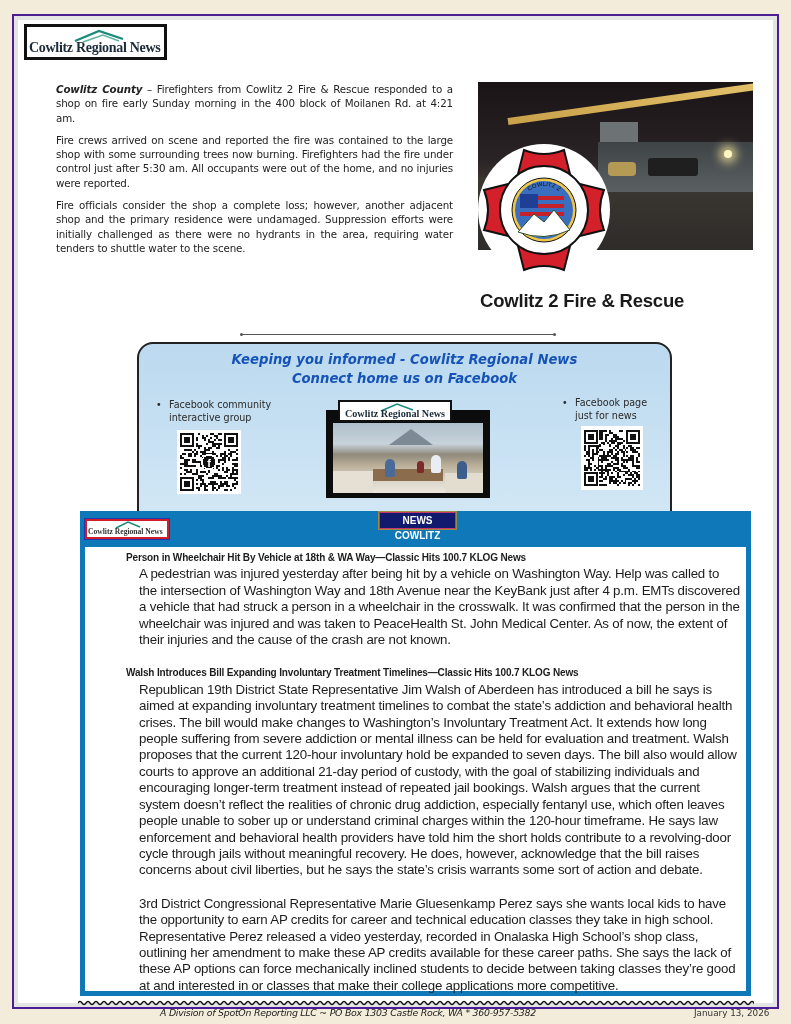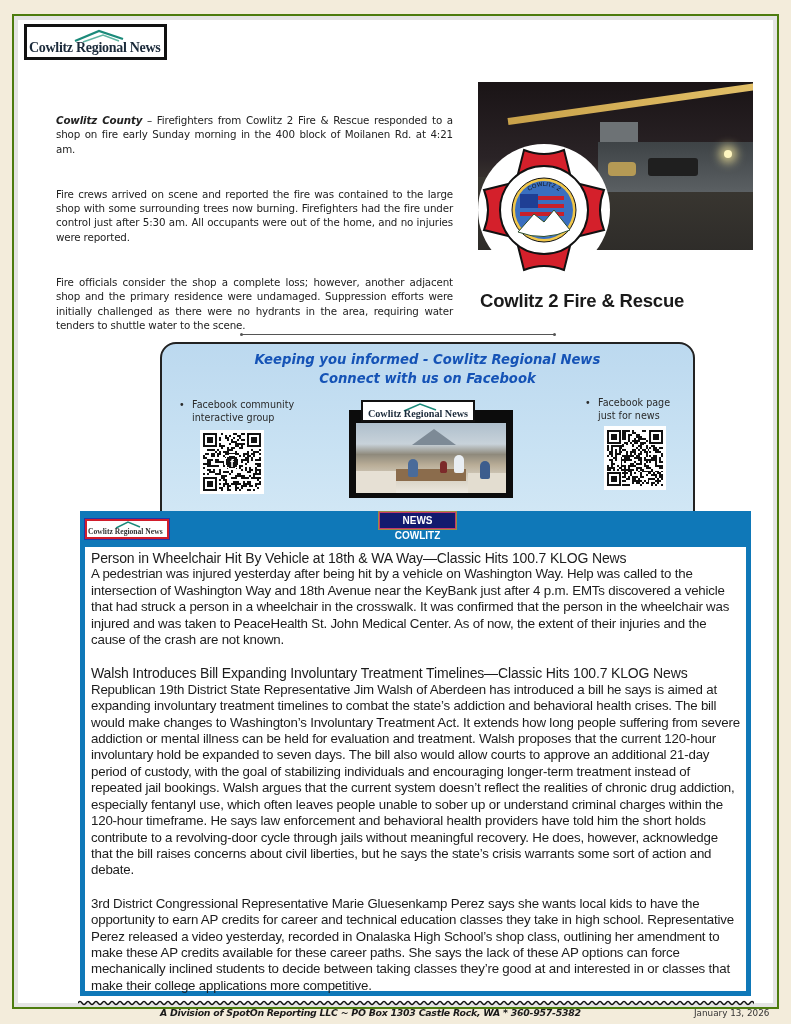--- a/index.html
+++ b/index.html
@@ -7,21 +7,21 @@
   body {
     background: #f3ecdb;
     font-family: "Liberation Sans", sans-serif;
     position: relative;
   }
   .page {
     position: absolute;
     left: 12px; top: 14px;
     width: 767px; height: 995px;
     background: #ffffff;
-    border: 2px solid #4d7c0f;
+    border: 2px solid #4c1d95;
     box-shadow: inset 0 0 0 4px #e4e4e4;
   }
   .masthead {
     position: absolute;
     left: 10px; top: 8px;
     width: 143px; height: 36px;
     background: #fff;
     border: 3px solid #111;
     z-index: 5;
     overflow: hidden;
@@ -44,21 +44,21 @@
     position: absolute;
     left: 42px; top: 66px;
     width: 397px;
     font-family: "DejaVu Sans", sans-serif;
     font-size: 10.3px;
     line-height: 14.3px;
     color: #222;
     text-align: justify;
     letter-spacing: -0.15px;
   }
-  .lead p { margin-bottom: 8px; margin-top: 31px; }
+  .lead p { margin-bottom: 8px; }
   .lead .dateline { font-weight: bold; font-style: italic; }
 
   .photo {
     position: absolute;
     left: 464px; top: 66px;
     width: 275px; height: 168px;
     background:
       radial-gradient(ellipse at 95% 70%, rgba(255,235,150,0.35) 0, rgba(0,0,0,0) 18%),
       linear-gradient(180deg, #1a1416 0%, #2a2326 45%, #3a3430 60%, #2b2a2a 100%);
     overflow: hidden;
@@ -126,21 +126,20 @@
 
   
   .promo {
     position: absolute;
     left: 123px; top: 326px;
     width: 535px; height: 202px;
     border: 2px solid #222;
     border-radius: 16px;
     background: linear-gradient(180deg, #bcd9ef 0%, #c9e2f3 55%, #d5e9f6 100%);
     overflow: hidden;
-    margin-left: 23px;
   }
   .promo .title {
     position: absolute; left: 0; top: 6px; width: 100%;
     text-align: center;
     font-family: "DejaVu Sans", sans-serif;
     font-weight: bold; font-style: italic;
     font-size: 13.2px;
     line-height: 19px;
     color: #1553b6;
   }
@@ -233,33 +232,33 @@
   .briefs .body {
     position: absolute; left: 5px; top: 36px;
     width: 661px; height: 444px;
     background: #fff;
     padding: 3px 6px;
     font-family: "Liberation Sans", sans-serif;
     color: #1c1c1c;
   }
   .brief { margin-bottom: 17px; }
   .brief h3 {
-    font-size: 14px; font-weight: normal; line-height: 16.4px; letter-spacing: -0.15px;
+    font-size: 10px; font-weight: bold; line-height: 16.4px; letter-spacing: -0.15px; margin-left: 35px;
   }
   .brief p {
-    font-size: 13.3px; line-height: 16.4px; letter-spacing: -0.2px;
+    font-size: 13.3px; line-height: 16.4px; letter-spacing: -0.2px; margin-left: 48px;
   }
 
   .wave {
     position: absolute; left: 64px; top: 984px; width: 676px; height: 6px;
   }
   .footer-text {
     position: absolute; left: 146px; top: 991px;
     font-family: "DejaVu Sans", sans-serif;
-    font-style: italic; font-weight: bold;
+    font-style: italic; font-weight: normal;
     font-size: 9.4px;
     color: #1a1a1a;
     letter-spacing: -0.25px;
   }
   .footer-date {
     position: absolute; left: 656px; top: 992px;
     font-family: "DejaVu Sans", sans-serif;
     font-size: 8.8px;
     color: #333;
     padding-left: 24px;
@@ -324,21 +323,21 @@
     </svg>
   </div>
 
   <div class="photo-caption">Cowlitz 2 Fire &amp; Rescue</div>
 
   <div class="sep-line"></div>
 
   <div class="promo">
     <div class="title">
       <div>Keeping you informed - Cowlitz Regional News</div>
-      <div>Connect with us on Facebook</div>
+      <div>Connect home us on Facebook</div>
     </div>
     <div class="bullet bullet-left">
       <span class="dot">•</span>
       <span>Facebook community interactive group</span>
     </div>
     <div class="qr qr-left">
       <svg viewBox="0 0 29 29" shape-rendering="crispEdges" class="qr-svg">
           <rect x="9" y="0" width="1" height="1" fill="#111"></rect>
           <rect x="15" y="0" width="1" height="1" fill="#111"></rect>
           <rect x="16" y="0" width="1" height="1" fill="#111"></rect>

